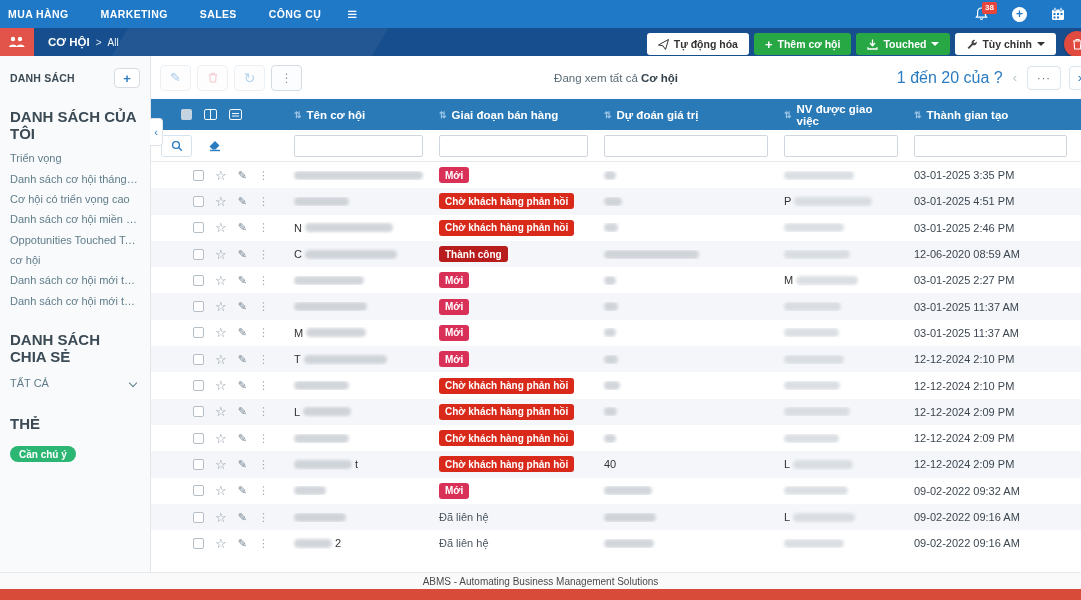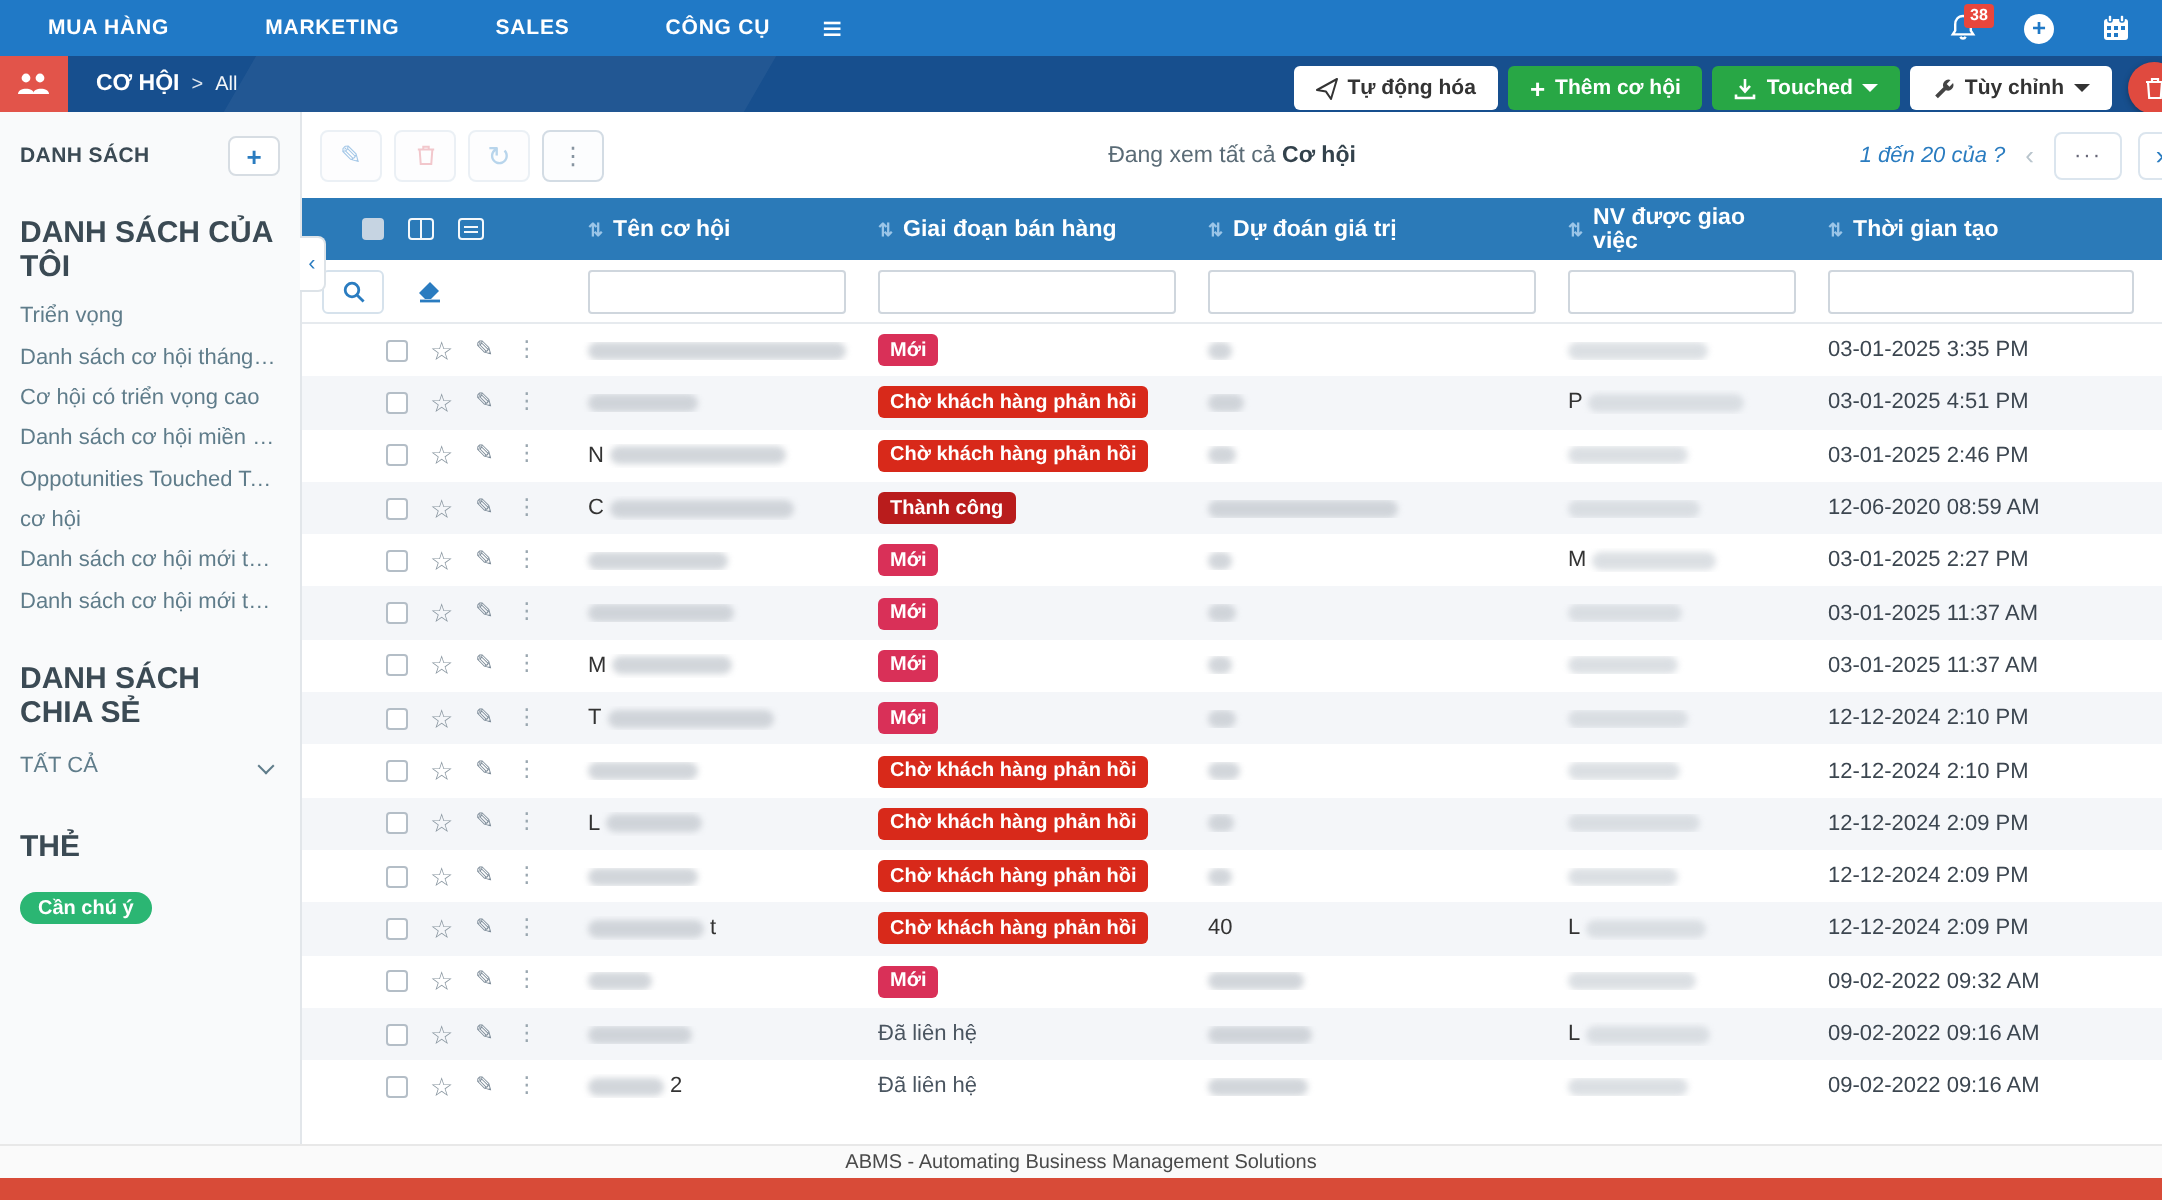--- a/index.html
+++ b/index.html
@@ -4,21 +4,21 @@
 <style>
   * { margin:0; padding:0; box-sizing:border-box; }
   html,body { width:1081px; height:600px; overflow:hidden; font-family:"Liberation Sans", sans-serif; background:#fff; }
   .app { width:1081px; height:600px; display:flex; flex-direction:column; position:relative; }
 
   
   .topnav { height:28px; background:#2079c6; display:flex; align-items:center; padding:0 8px; position:relative; flex:0 0 auto; }
   .logo { display:flex; align-items:center; width:140px; cursor:pointer; }
   .logo-arrow { width:0; height:0; border-top:7px solid transparent; border-bottom:7px solid transparent; border-right:11px solid #f9b233; margin-right:3px; }
   .logo-text { color:#fff; font-weight:bold; font-style:italic; font-size:17px; letter-spacing:1px; }
-  .menu { display:flex; align-items:center; gap:48px; margin-left:16px; }
+  .menu { display:flex; align-items:center; gap:32px; margin-left:0; }
   .menu-item { color:#fff; font-size:10.5px; font-weight:bold; letter-spacing:.4px; cursor:pointer; white-space:nowrap; }
   .hamburger { color:#fff; font-size:17px; font-weight:bold; margin-left:26px; cursor:pointer; line-height:1; }
   .topnav-right { position:absolute; right:16px; top:0; height:28px; display:flex; align-items:center; gap:24px; }
   .bell-wrap { position:relative; cursor:pointer; }
   .nbadge { position:absolute; top:-5px; left:7px; background:#e8463c; color:#fff; font-size:8px; font-weight:bold; padding:1px 3px; border-radius:2px; line-height:1.2; }
   .plus-circle { width:15px; height:15px; border-radius:50%; background:#fff; color:#2079c6; font-size:12px; font-weight:bold; display:flex; align-items:center; justify-content:center; cursor:pointer; line-height:1; }
 
   
   .crumbbar { height:28px; background:#174f8e; display:flex; align-items:center; position:relative; flex:0 0 auto; }
   .crumbbar::before { content:""; position:absolute; left:120px; top:0; width:260px; height:28px; background:rgba(255,255,255,.05); transform:skewX(-30deg); }
@@ -56,21 +56,21 @@
   
   .ltoolbar { height:43px; display:flex; align-items:center; position:relative; padding-left:9px; flex:0 0 auto; }
   .tool-group { display:flex; gap:6px; }
   .tool-btn { width:31px; height:26px; border:1px solid #dbe5ee; background:#fcfdfe; border-radius:4px; display:flex; align-items:center; justify-content:center; cursor:pointer; opacity:.55; font-size:13px; }
   .tool-btn.kebab { opacity:.9; color:#7b8a97; font-size:12px; border-color:#cfd9e2; }
   .tool-pencil { color:#5b9bd5; }
   .tool-refresh { color:#7fb3dd; font-size:14px; }
   .status-text { position:absolute; left:50%; transform:translateX(-50%); font-size:11.5px; color:#5a6b76; white-space:nowrap; }
   .status-text b { color:#33424c; }
   .pager { position:absolute; right:0; top:0; height:43px; display:flex; align-items:center; gap:8px; }
-  .pager-text { color:#2a7cc0; font-size:11px;font-style:italic; }
+  .pager-text { color:#2a7cc0; font-size:16px; }
   .pg-prev { color:#b9c5cd; font-size:13px; cursor:default; padding:0 2px; }
   .pg-more { height:24px; border:1px solid #dbe5ee; background:#fff; border-radius:4px; color:#667; font-size:11px; padding:0 9px; display:flex; align-items:center; cursor:pointer; letter-spacing:1px; }
   .pg-next { height:24px; width:22px; border:1px solid #dbe5ee; background:#fff; border-radius:4px 0 0 4px; color:#2a7cc0; font-size:13px; display:flex; align-items:center; justify-content:center; cursor:pointer; margin-right:-10px; }
 
   
   .thead { display:flex; align-items:center; height:31px; background:#2b7ab8; color:#fff; flex:0 0 auto; }
   .cell { flex:0 0 auto; padding:0 8px; display:flex; align-items:center; overflow:hidden; }
   .col-ctrl { width:135px; } .col-name { width:145px; } .col-stage { width:165px; }
   .col-value { width:180px; } .col-assignee { width:130px; } .col-created { flex:1 1 auto; }
   .hcell { font-size:11.5px; font-weight:bold; gap:5px; }
@@ -271,21 +271,21 @@
         <div class="cell col-value hcell">
           <span class="sort-ic">⇅</span>
             <span>Dự đoán giá trị</span>
         </div>
         <div class="cell col-assignee hcell">
           <span class="sort-ic">⇅</span>
             <span>NV được giao việc</span>
         </div>
         <div class="cell col-created hcell">
           <span class="sort-ic">⇅</span>
-            <span>Thời gian tạo</span>
+            <span>Thành gian tạo</span>
         </div>
       </div>
 
       <div class="frow">
         <div class="cell col-ctrl fctrl">
           <button class="fbtn">
             <svg width="12" height="12" viewBox="0 0 12 12">
               <circle cx="5" cy="5" r="3.4" fill="none" stroke="#2a7cc0" stroke-width="1.4"></circle>
               <line x1="7.6" y1="7.6" x2="10.8" y2="10.8" stroke="#2a7cc0" stroke-width="1.4"></line>
             </svg>

